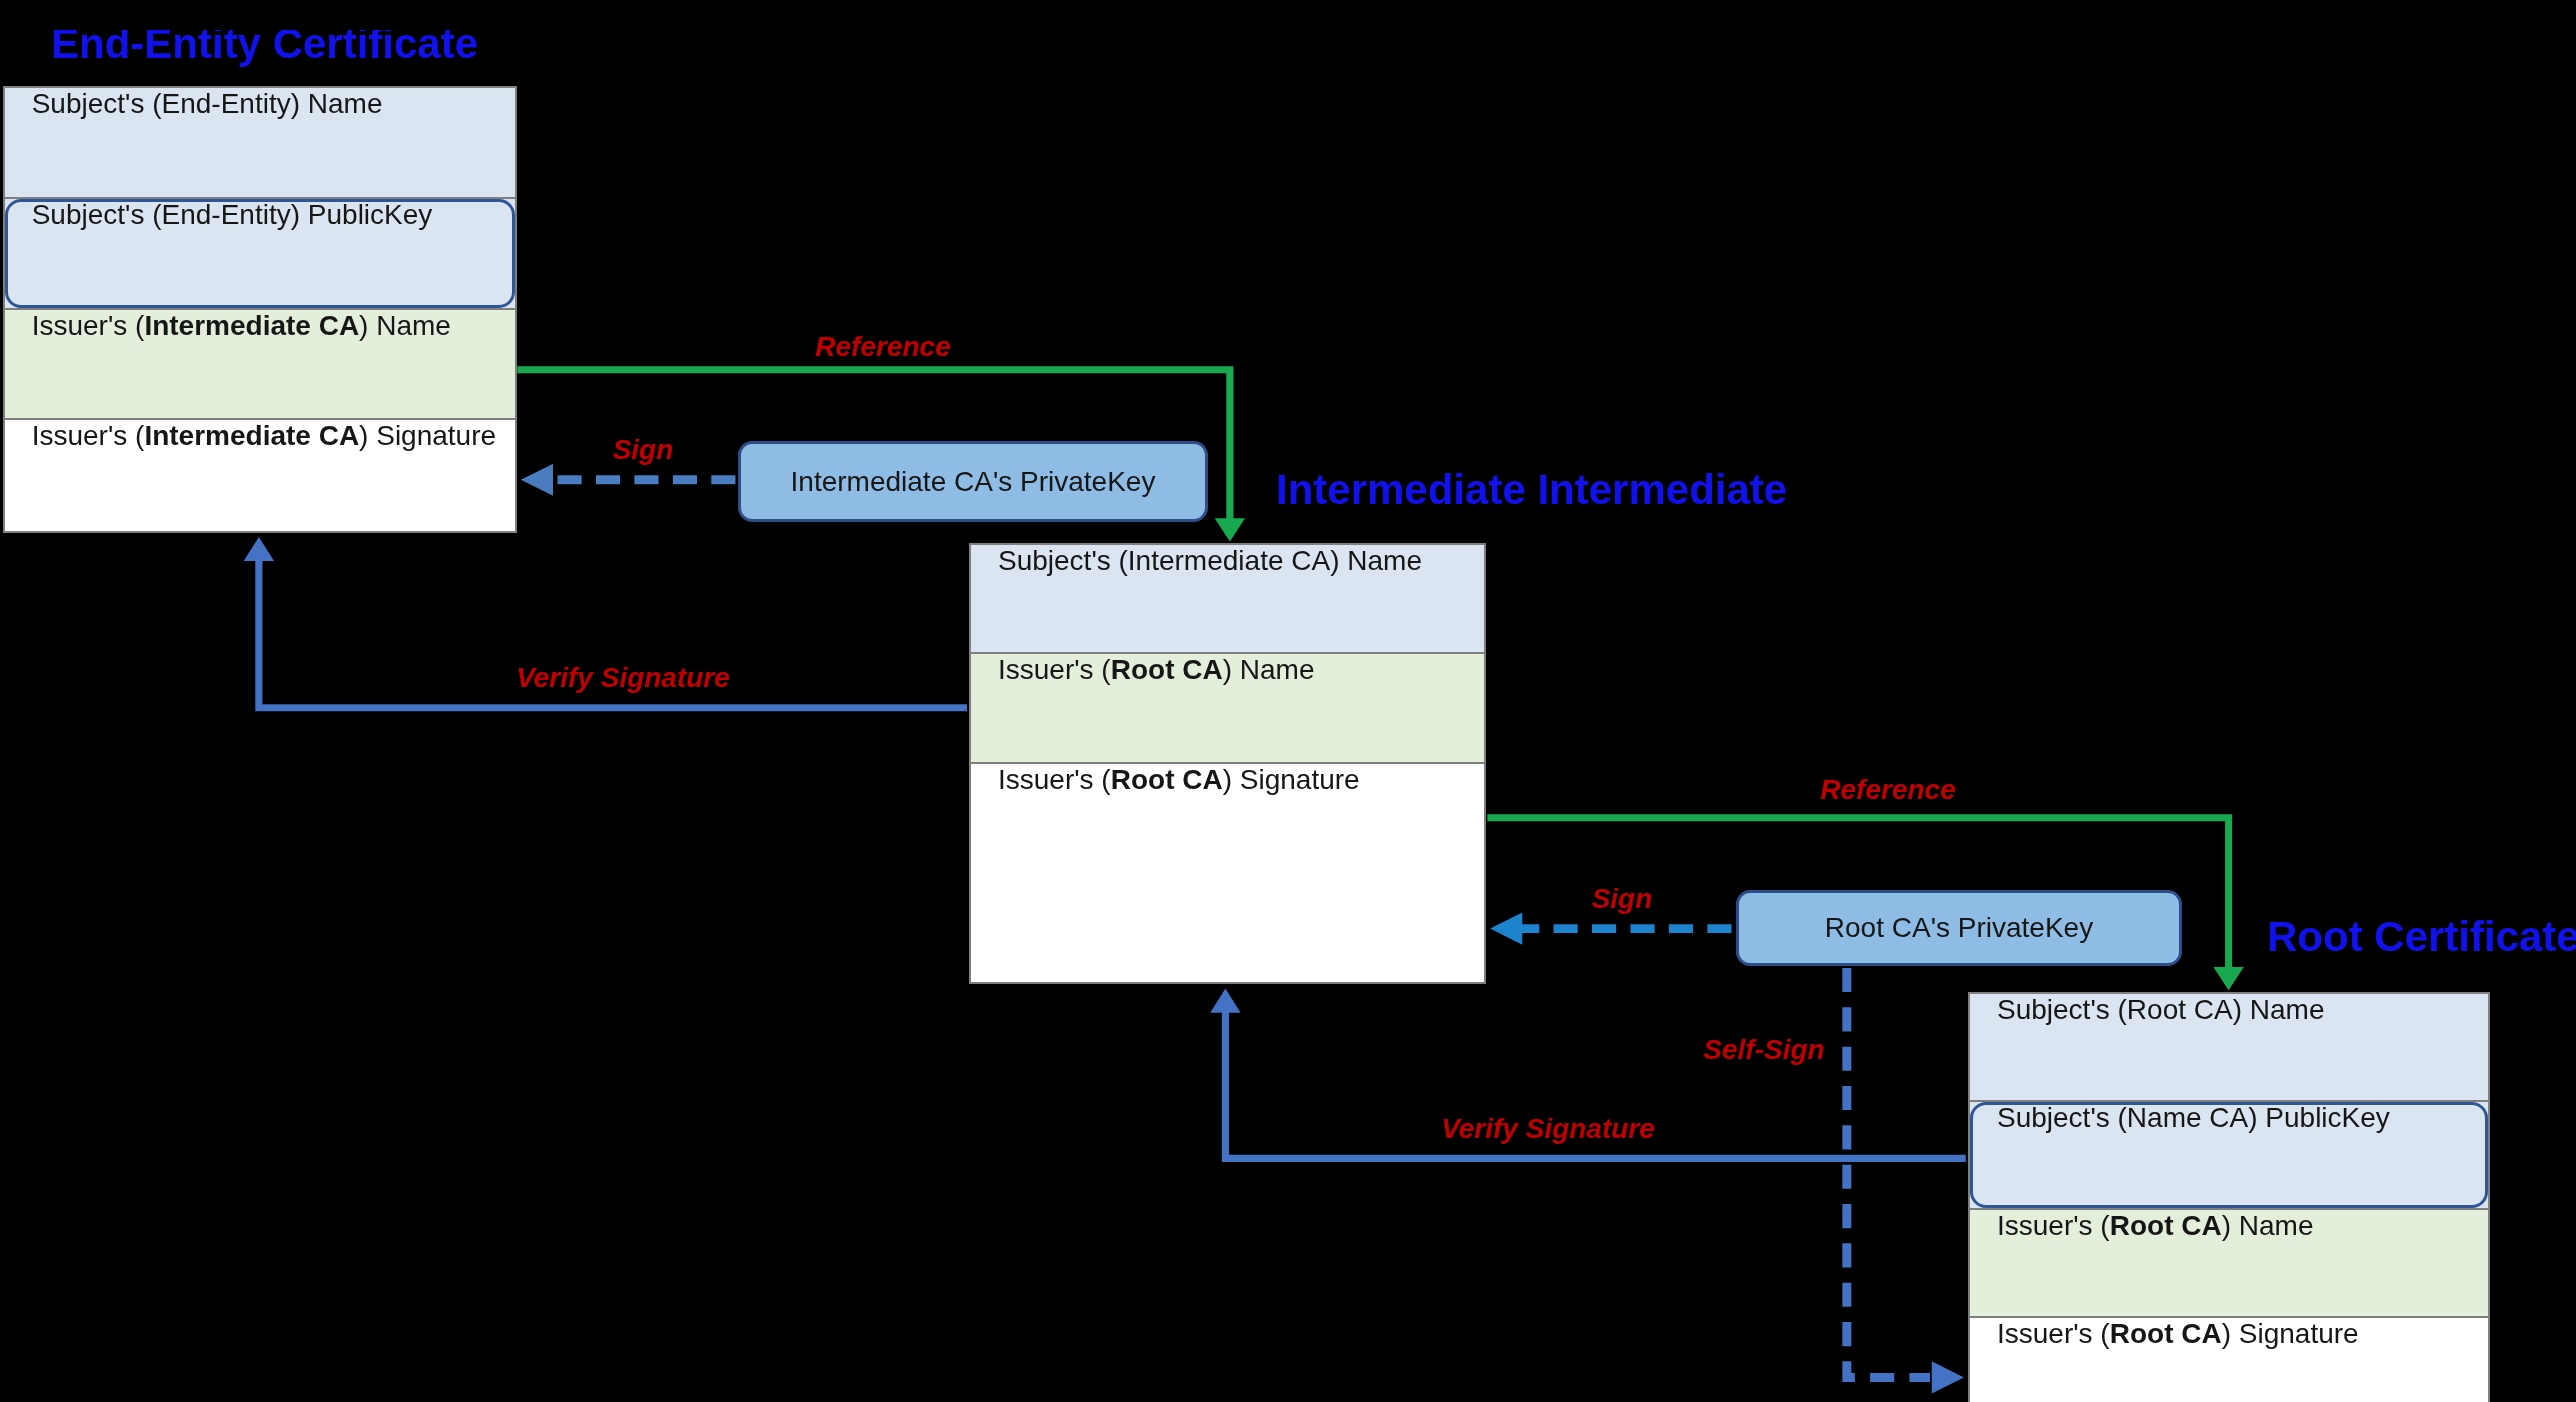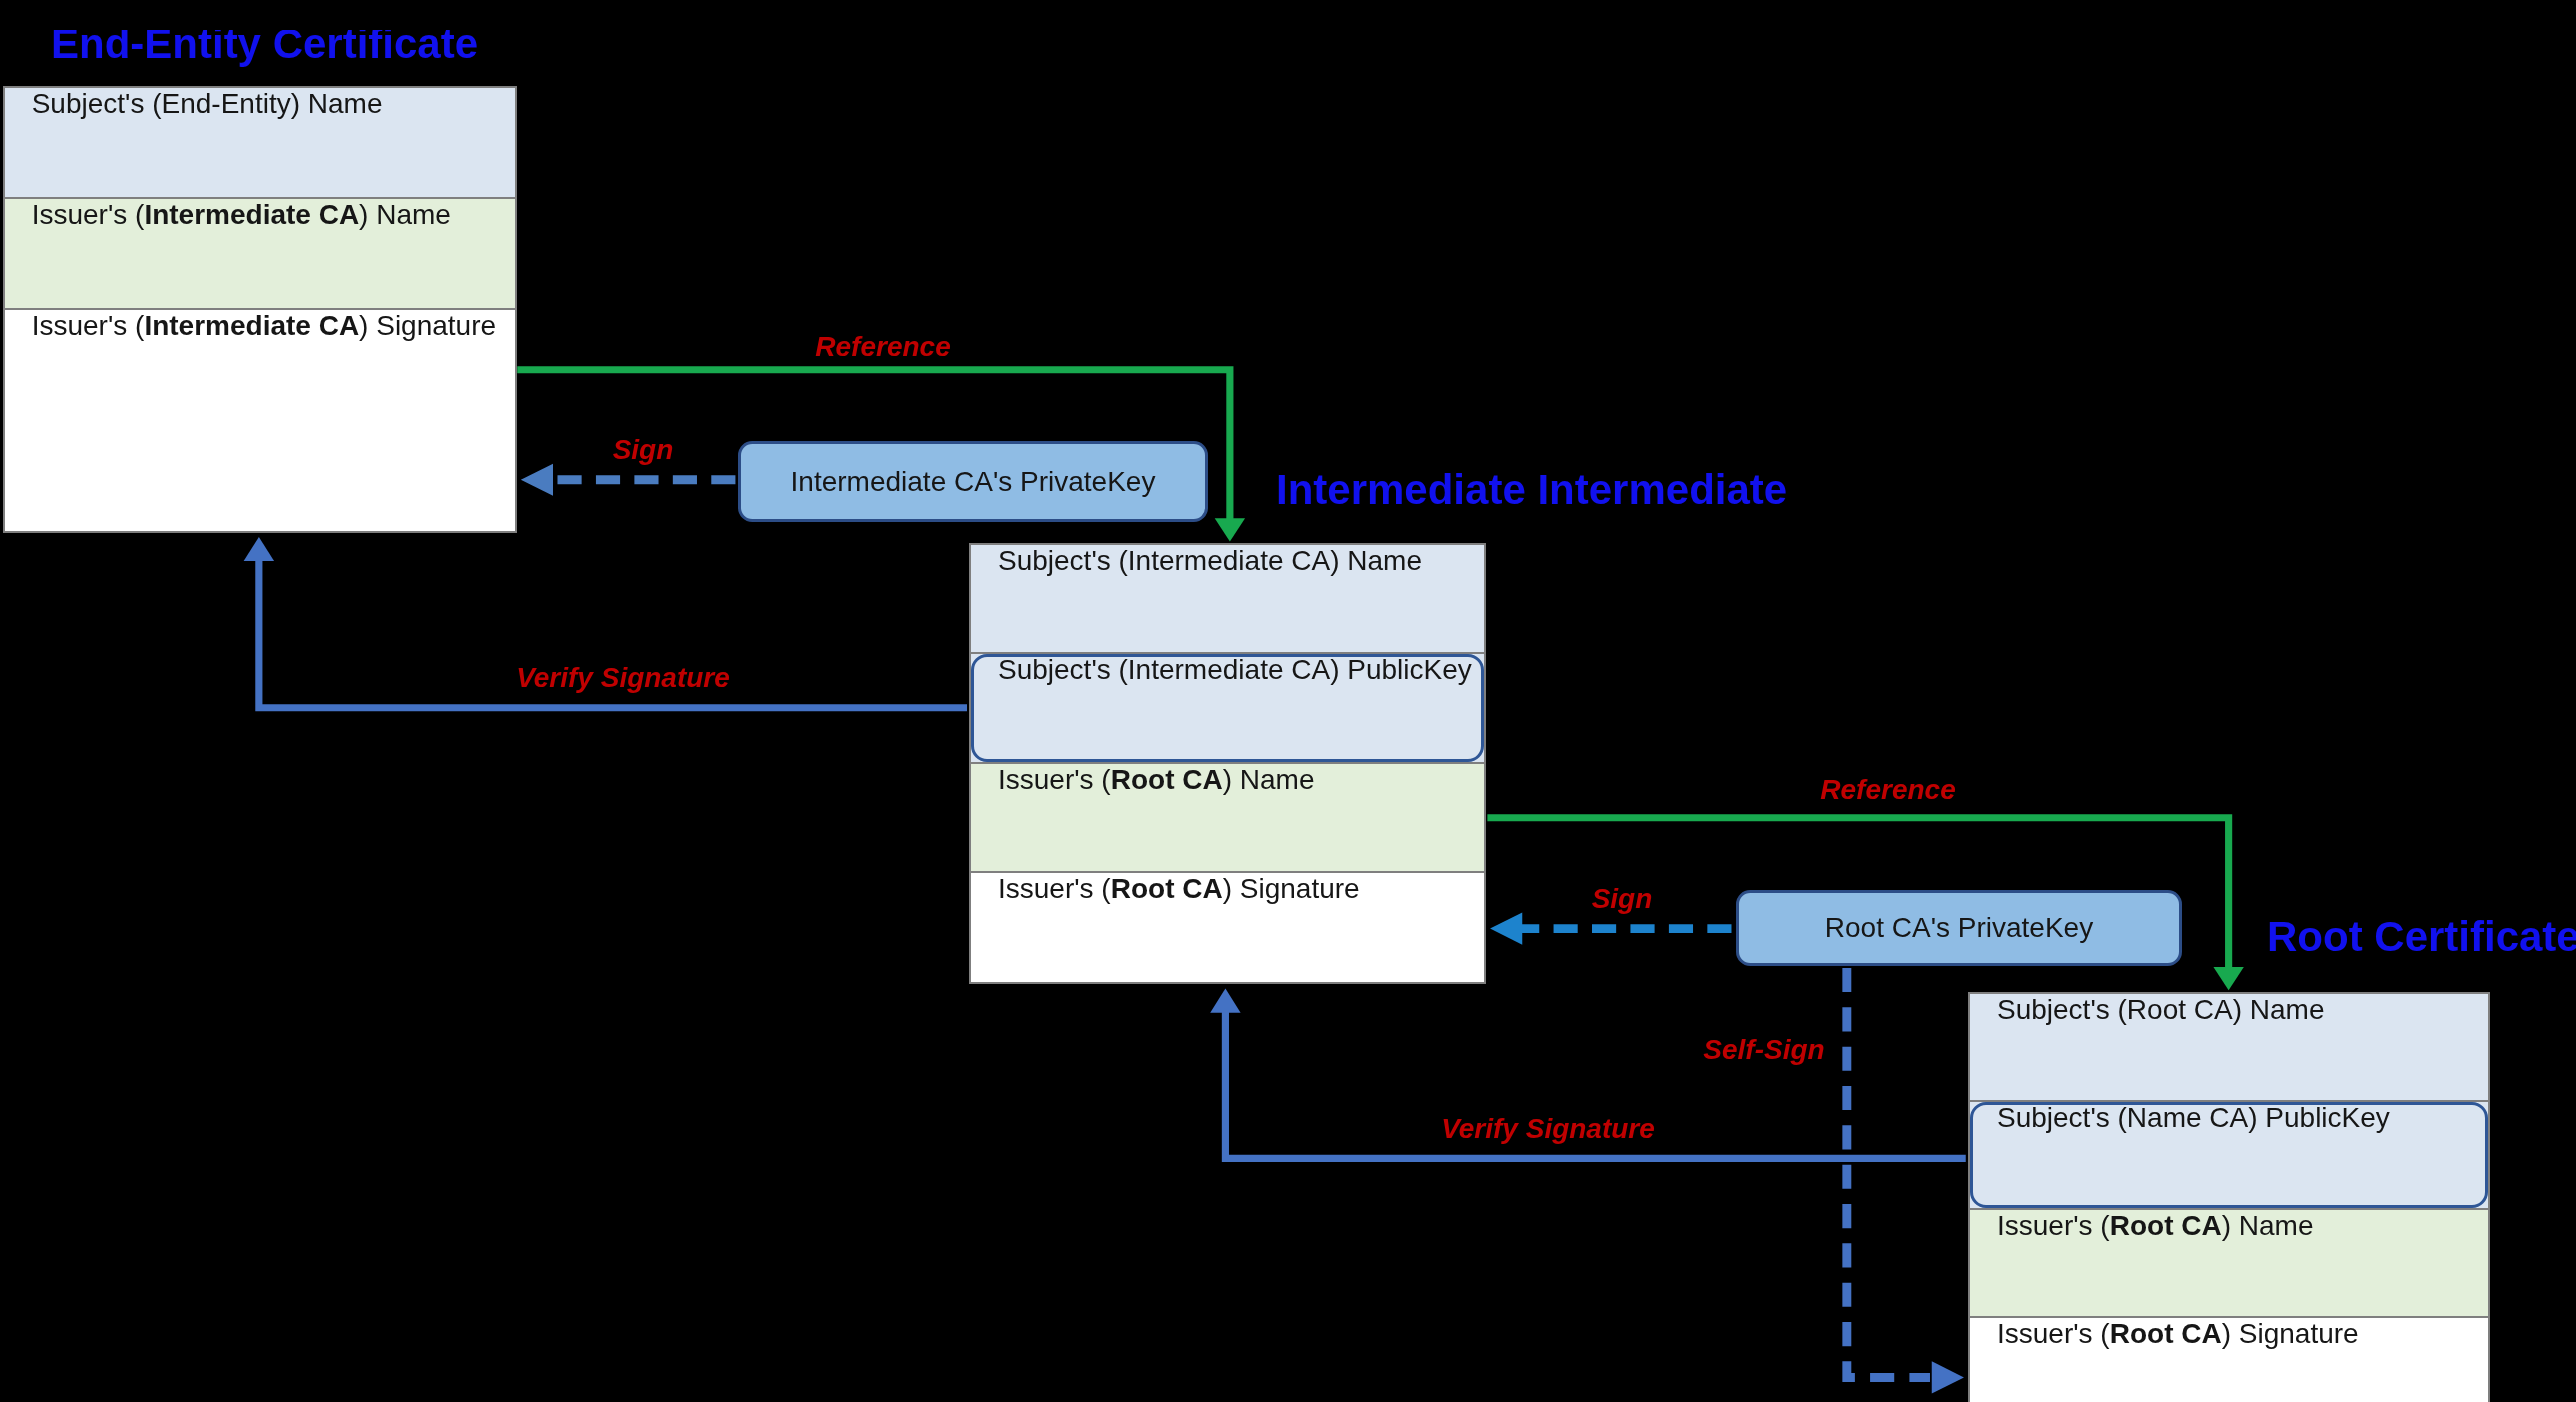--- a/index.html
+++ b/index.html
@@ -132,43 +132,43 @@
   </svg>
 
   <div class="cert-title" style="left:51px;top:-9px;">End-Entity Certificate</div>
 
   <div class="cert-box" style="left:2.7px;top:56px;width:514px;height:447px;">
     <div class="cert-row blue sep">
       <span>Subject's (End-Entity) Name</span>
         <span class="bold"></span>
         <span></span>
     </div>
+    <div class="cert-row blue sep">
+      <div class="pubkey-outline"></div>
+      <span>Subject's (End-Entity) PublicKey</span>
+        <span class="bold"></span>
+        <span></span>
+    </div>
     <div class="cert-row green sep">
       <span>Issuer's (</span>
         <span class="bold">Intermediate CA</span>
         <span>) Name</span>
     </div>
     <div class="cert-row white">
       <span>Issuer's (</span>
         <span class="bold">Intermediate CA</span>
         <span>) Signature</span>
     </div>
   </div>
 
   <div class="cert-title" style="left:1276px;top:437px;">Intermediate Intermediate</div>
 
   <div class="cert-box" style="left:969px;top:513px;width:517px;height:441px;">
     <div class="cert-row blue sep">
       <span>Subject's (Intermediate CA) Name</span>
-        <span class="bold"></span>
-        <span></span>
-    </div>
-    <div class="cert-row blue sep">
-      <div class="pubkey-outline"></div>
-      <span>Subject's (Intermediate CA) PublicKey</span>
         <span class="bold"></span>
         <span></span>
     </div>
     <div class="cert-row green sep">
       <span>Issuer's (</span>
         <span class="bold">Root CA</span>
         <span>) Name</span>
     </div>
     <div class="cert-row white">
       <span>Issuer's (</span>

